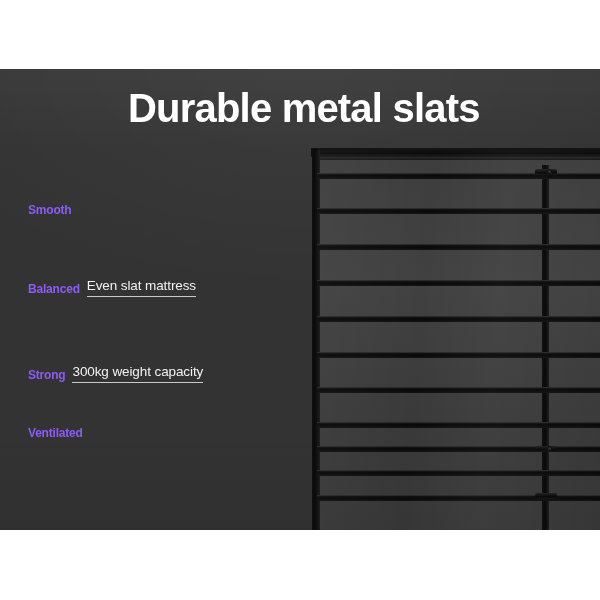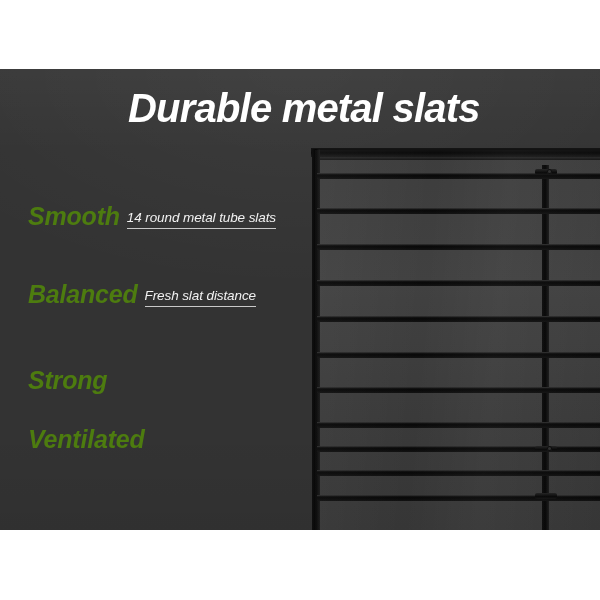--- a/index.html
+++ b/index.html
@@ -14,21 +14,20 @@
     overflow: hidden;
     font-family: "Liberation Sans", sans-serif;
     -webkit-font-smoothing: antialiased;
   }
 
   #canvas {
     position: relative;
     width: 600px;
     height: 484px;
     background: #ffffff;
-    font-style: italic;
   }
 
   
   .panel {
     position: absolute;
     left: 0;
     top: 69px;
     width: 600px;
     height: 461px;
     background: #333333;
@@ -69,23 +68,23 @@
     display: flex;
     align-items: baseline;
     white-space: nowrap;
   }
   .feature-row.r0 { top: 0px; }
   .feature-row.r1 { top: 78px; }
   .feature-row.r2 { top: 164px; }
   .feature-row.r3 { top: 223px; justify-content: flex-end; }
 
   .feature-key {
-    font-size: 25px;
+    font-size: 12px;
     font-weight: 700;
-    color: #4d7c0f;
+    color: #8b5cf6;
     letter-spacing: -0.2px;
     line-height: 1;
   }
   .feature-val {
     margin-left: 7px;
     font-size: 13.5px;
     font-weight: 400;
     color: #f2f2f2;
     line-height: 1;
     letter-spacing: -0.1px;
@@ -232,30 +231,30 @@
 
     <div class="bed-sheen"></div>
   </div>
 
   <div class="title">Durable metal slats</div>
 
   <div class="features">
 
     <div class="feature-row r0">
       <span class="feature-key">Smooth</span>
-      <span class="feature-val">14 round metal tube slats</span>
     </div>
 
     <div class="feature-row r1">
       <span class="feature-key">Balanced</span>
-      <span class="feature-val">Fresh slat distance</span>
+      <span class="feature-val">Even slat mattress</span>
     </div>
 
     <div class="feature-row r2">
       <span class="feature-key">Strong</span>
+      <span class="feature-val">300kg weight capacity</span>
     </div>
 
     <div class="feature-row r3">
       <span class="feature-key">Ventilated</span>
     </div>
 
   </div>
 
 </div>
 

